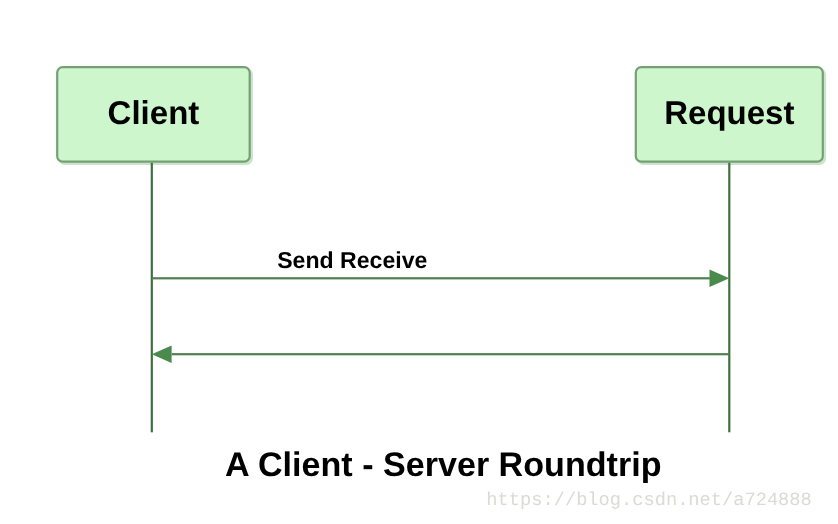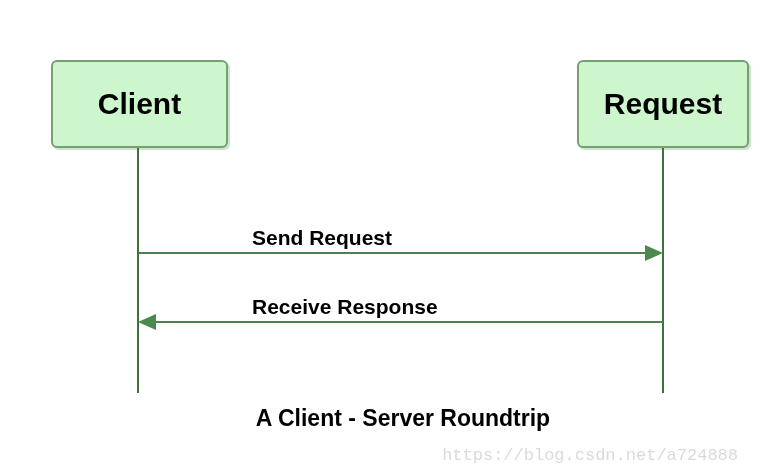--- a/index.html
+++ b/index.html
@@ -76,21 +76,21 @@
     color: #000000;
     white-space: nowrap;
   }
   .msg-label-1 { left: 252px; top: 226px; }
   .msg-label-2 { left: 252px; top: 295px; }
   .diagram-caption {
     position: absolute;
     left: 403px;
     top: 405px;
     transform: translateX(-50%);
-    font-size: 23px;
+    font-size: 31px;
     font-weight: bold;
     color: #000000;
     white-space: nowrap;
   }
   .watermark {
     position: absolute;
     right: 24px;
     top: 446px;
     font-family: "Liberation Mono", monospace;
     font-size: 17px;
@@ -108,23 +108,22 @@
   </div>
   <div class="actor-box actor-server">
     <span class="actor-label">Request</span>
   </div>
 
   <div class="lifeline lifeline-client"></div>
   <div class="lifeline lifeline-server"></div>
 
   <div class="msg-line msg-line-1"></div>
   <div class="arrowhead arrowhead-right"></div>
-  <div class="msg-label msg-label-1">Send Request</div>
+  <div class="msg-label msg-label-1">Send Receive</div>
 
   <div class="msg-line msg-line-2"></div>
   <div class="arrowhead arrowhead-left"></div>
-  <div class="msg-label msg-label-2">Receive Response</div>
 
   <div class="diagram-caption">A Client - Server Roundtrip</div>
 
   <div class="watermark">https://blog.csdn.net/a724888</div>
 
 </div>
 
 </body></html>

